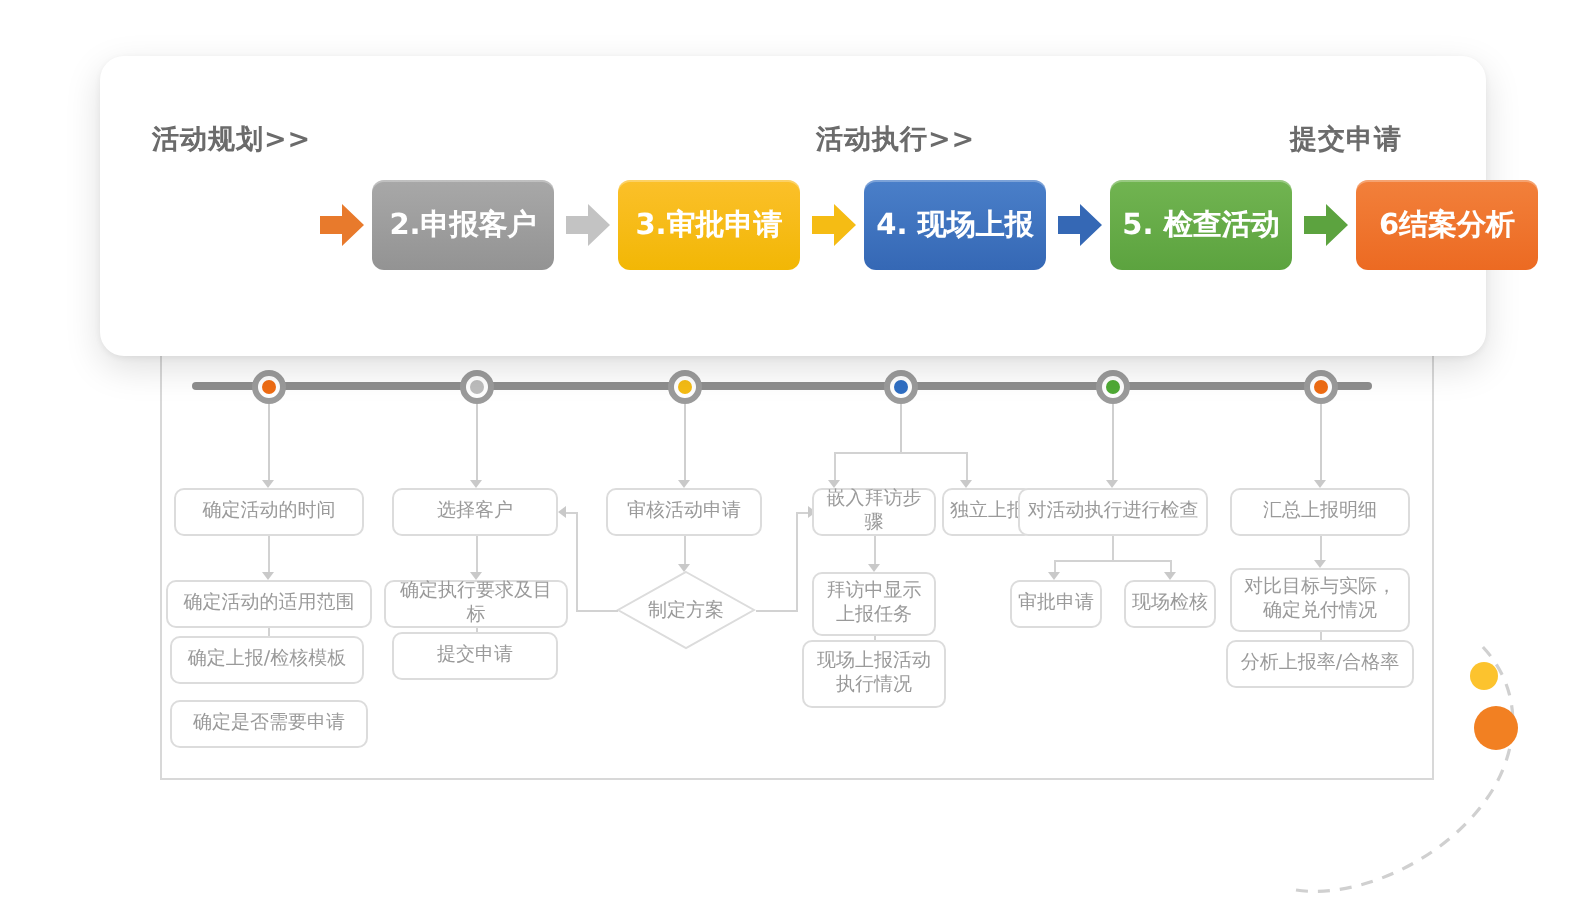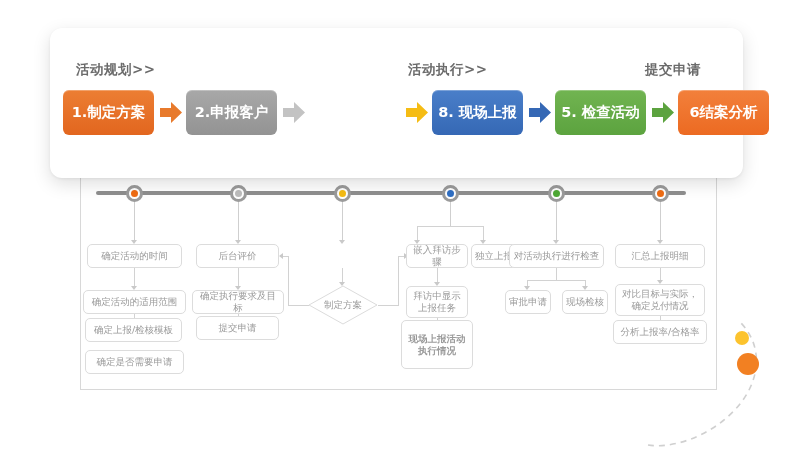--- a/index.html
+++ b/index.html
@@ -153,28 +153,29 @@
   <div class="fbox" style="left:87px;top:244px;width:95px;height:24px;">确定活动的时间</div>
   <div class="conn connv" style="left:134px;top:268px;height:20px;"></div>
   <div class="tip tip-down" style="left:131px;top:286px;"></div>
   <div class="fbox" style="left:83px;top:290px;width:103px;height:24px;">确定活动的适用范围</div>
   <div class="conn connv" style="left:134px;top:314px;height:20px;"></div>
   <div class="tip tip-down" style="left:131px;top:332px;"></div>
   <div class="fbox" style="left:85px;top:318px;width:97px;height:24px;">确定上报/检核模板</div>
   <div class="conn connv" style="left:134px;top:360px;height:0px;"></div>
   <div class="fbox" style="left:85px;top:350px;width:99px;height:24px;">确定是否需要申请</div>
 
-  <div class="fbox" style="left:196px;top:244px;width:83px;height:24px;">后台评价</div>
+  <div class="fbox" style="left:196px;top:244px;width:83px;height:24px;">选择客户</div>
   <div class="conn connv" style="left:238px;top:268px;height:20px;"></div>
   <div class="tip tip-down" style="left:235px;top:286px;"></div>
   <div class="fbox" style="left:192px;top:290px;width:92px;height:24px;">确定执行要求及目标</div>
   <div class="conn connv" style="left:238px;top:314px;height:20px;"></div>
   <div class="tip tip-down" style="left:235px;top:332px;"></div>
   <div class="fbox" style="left:196px;top:316px;width:83px;height:24px;">提交申请</div>
 
+  <div class="fbox" style="left:303px;top:244px;width:78px;height:24px;">审核活动申请</div>
   <div class="conn connv" style="left:342px;top:268px;height:16px;"></div>
   <div class="tip tip-down" style="left:339px;top:282px;"></div>
 
   <svg class="diamond-wrap" style="left:308px;top:285px;width:70px;height:40px;" viewBox="0 0 70 40">
     <polygon points="35,1 69,20 35,39 1,20" fill="#ffffff" stroke="#dcdcdc" stroke-width="1"></polygon>
   </svg>
   <div class="diamond-wrap" style="left:308px;top:285px;width:70px;height:40px;">
     <div class="diamond-label">制定方案</div>
   </div>
 
@@ -195,21 +196,21 @@
   <div class="tip tip-down" style="left:480px;top:240px;"></div>
 
   <div class="fbox" style="left:406px;top:244px;width:62px;height:24px;">嵌入拜访步骤</div>
   <div class="fbox" style="left:471px;top:244px;width:46px;height:24px;">独立上报</div>
 
   <div class="conn connv" style="left:437px;top:268px;height:16px;"></div>
   <div class="tip tip-down" style="left:434px;top:282px;"></div>
   <div class="fbox" style="left:406px;top:286px;width:62px;height:32px;">拜访中显示上报任务</div>
   <div class="conn connv" style="left:437px;top:318px;height:16px;"></div>
   <div class="tip tip-down" style="left:434px;top:332px;"></div>
-  <div class="fbox" style="left:401px;top:320px;width:72px;height:49px;font-weight:bold;">现场上报活动执行情况</div>
+  <div class="fbox" style="left:401px;top:320px;width:72px;height:34px;">现场上报活动执行情况</div>
 
   <div class="fbox" style="left:509px;top:244px;width:95px;height:24px;">对活动执行进行检查</div>
   <div class="conn connv" style="left:556px;top:268px;height:12px;"></div>
   <div class="conn connh" style="left:527px;top:280px;width:58px;"></div>
   <div class="conn connv" style="left:527px;top:280px;height:8px;"></div>
   <div class="conn connv" style="left:585px;top:280px;height:8px;"></div>
   <div class="tip tip-down" style="left:524px;top:286px;"></div>
   <div class="tip tip-down" style="left:582px;top:286px;"></div>
   <div class="fbox" style="left:505px;top:290px;width:46px;height:24px;">审批申请</div>
   <div class="fbox" style="left:562px;top:290px;width:46px;height:24px;">现场检核</div>
@@ -229,35 +230,35 @@
   </svg>
 
   <div class="card">
 
     <div class="phase-label phase-1">活动规划&gt;&gt;</div>
     <div class="phase-label phase-2">活动执行&gt;&gt;</div>
     <div class="phase-label phase-3">提交申请</div>
 
     <div class="steps">
 
-      <div class="step s1">1.制定方案</div>
       <svg class="arrow a1" viewBox="0 0 24 23">
         <path d="M1 7 H12 V1 L23 11.5 L12 22 V16 H1 Z" fill="#e87a2c"></path>
       </svg>
 
       <div class="step s2">2.申报客户</div>
       <svg class="arrow a2" viewBox="0 0 24 23">
         <path d="M1 7 H12 V1 L23 11.5 L12 22 V16 H1 Z" fill="#c3c3c3"></path>
       </svg>
 
+      <div class="step s3">3.审批申请</div>
       <svg class="arrow a3" viewBox="0 0 24 23">
         <path d="M1 7 H12 V1 L23 11.5 L12 22 V16 H1 Z" fill="#f5bc14"></path>
       </svg>
 
-      <div class="step s4">8. 现场上报</div>
+      <div class="step s4">4. 现场上报</div>
       <svg class="arrow a4" viewBox="0 0 24 23">
         <path d="M1 7 H12 V1 L23 11.5 L12 22 V16 H1 Z" fill="#3568b5"></path>
       </svg>
 
       <div class="step s5">5. 检查活动</div>
       <svg class="arrow a5" viewBox="0 0 24 23">
         <path d="M1 7 H12 V1 L23 11.5 L12 22 V16 H1 Z" fill="#5ca33f"></path>
       </svg>
 
       <div class="step s6">6结案分析</div>

